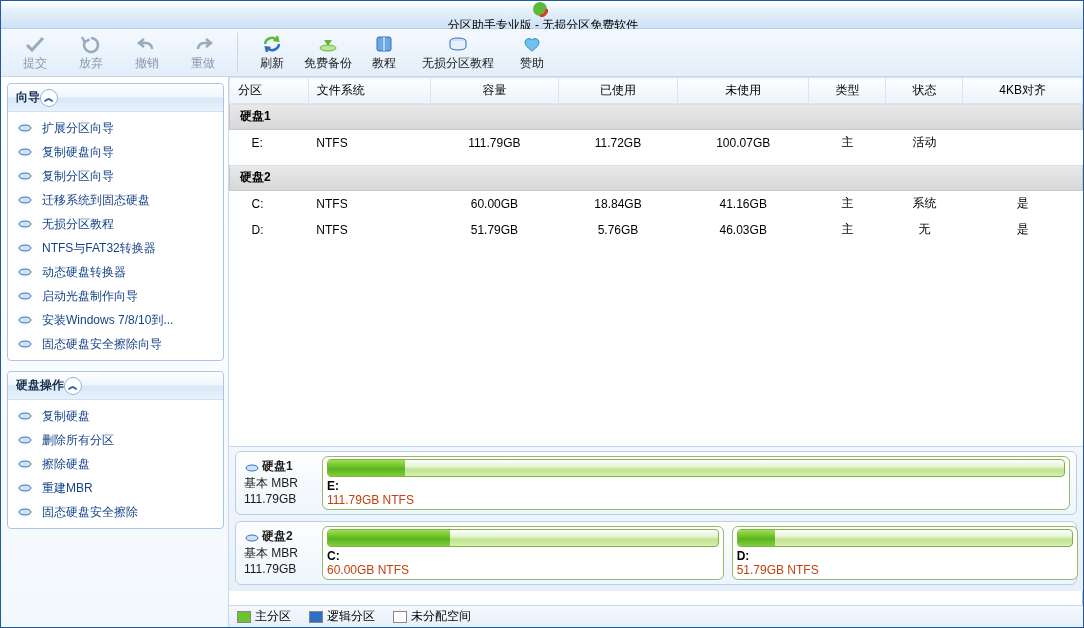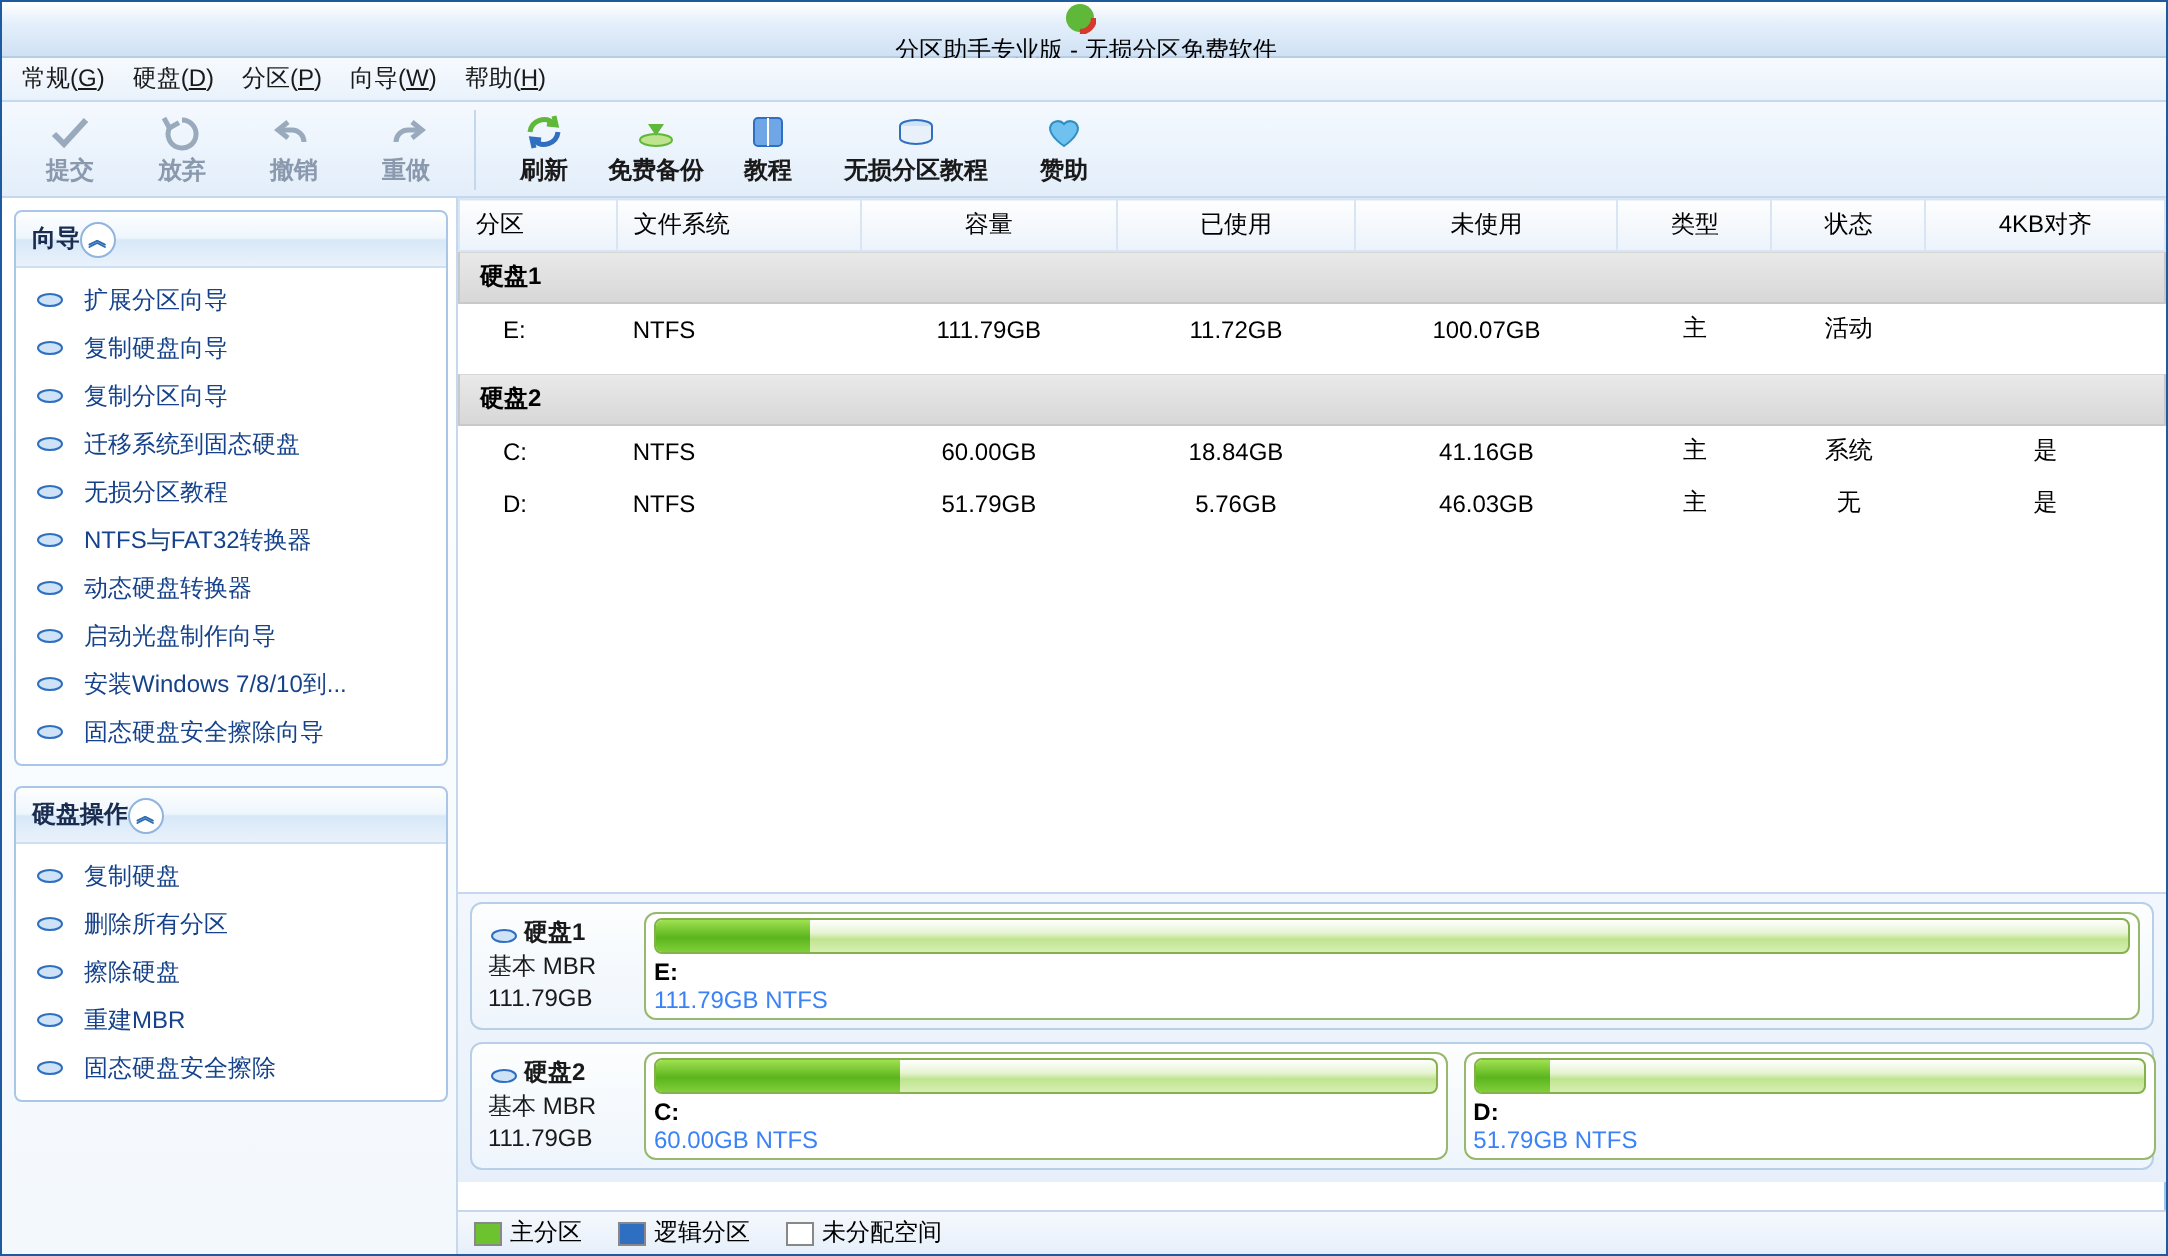--- a/index.html
+++ b/index.html
@@ -16,21 +16,21 @@
     .winbtn { width: 30px; height: 18px; border: 1px solid #6f9ccc; border-radius: 3px; display: flex; align-items: center; justify-content: center; background: linear-gradient(#fdfefe,#d6e7f7); }
     .winbtn.close { width: 48px; background: linear-gradient(#f19d8f,#d94b36); border-color: #9d2e1e; color:#fff; }
     .winbtn svg { display:block; }
 
     
     .menubar { height: 22px; display: flex; align-items: center; gap: 14px; padding: 0 10px; background: linear-gradient(#f6fafe,#e9f2fb); border-bottom: 1px solid #c6d8ee; }
     .menuitem { color:#1a1a1a; }
     .menuitem u { text-decoration: underline; }
 
     
-    .toolbar { height: 48px; display: flex; align-items: center; padding: 2px 6px; background: linear-gradient(#f4f9fe,#e3eefa); border-bottom: 1px solid #c6d8ee; font-weight: bold; }
+    .toolbar { height: 48px; display: flex; align-items: center; padding: 2px 6px; background: linear-gradient(#f4f9fe,#e3eefa); border-bottom: 1px solid #c6d8ee; }
     .tbtn { display: flex; flex-direction: column; align-items: center; justify-content: center; width: 56px; height: 44px; color:#2a2a2a; }
     .tbtn .ic { width:24px; height:22px; display:flex; align-items:center; justify-content:center; }
     .tbtn .lbl { font-size: 12px; margin-top: 0px; }
     .tsep { width:1px; height:40px; background:#c4d7eb; margin: 0 6px; }
 
     
     .split { flex:1; display:flex; min-height:0; }
 
     .sidebar { width:228px; background:linear-gradient(#ffffff,#f3f8fd); border-right:1px solid #c6d8ee; padding:6px 4px 4px 6px; overflow:auto; }
     .panel { border:1px solid #aac6e6; border-radius:4px; margin-bottom:10px; background:#fff; }
@@ -60,21 +60,21 @@
     .diskbox { border:1px solid #b8cfe8; border-radius:6px; background:linear-gradient(#fdfefe,#eef5fc); margin-bottom:6px; padding:4px 6px; display:flex; gap:8px; align-items:stretch; }
     .diskinfo { width:72px; padding:2px 2px 0 2px; color:#1a1a1a; }
     .diskinfo .dname { font-weight:bold; display:flex; align-items:center; gap:4px; }
     .dsl { width:14px; height:14px; }
     .barrow { flex:1; display:flex; gap:8px; }
     .partbox { border:1px solid #98b86e; border-radius:6px; padding:2px 4px 2px 4px; background:#fff; display:flex; flex-direction:column; position:relative; }
     .usagebar { height:18px; border:1px solid #84b24a; border-radius:4px; overflow:hidden; position:relative;
       background:linear-gradient(#ffffff,#e6f4d2 40%,#bfe48f 60%,#d8efb5); margin-bottom:2px; }
     .usagebar .used { position:absolute; inset:0 auto 0 0; background:linear-gradient(#9fe14f,#5bb51e 55%,#7fcf3a); }
     .partlbl { font-weight:bold; color:#000; }
-    .partsub { color:#3b82f6; }
+    .partsub { color:#c2410c; }
 
     
     .legend { height:22px; display:flex; align-items:center; gap:18px; padding:0 8px; background:linear-gradient(#f5f9fd,#e6eff9); border-top:1px solid #c6d8ee;margin-top:14px; }
     .sw { width:14px; height:12px; border:1px solid #888; display:inline-block; vertical-align:middle; margin-right:4px; }
     .sw.primary { background:#6dc22f; }
     .sw.logical { background:#2f6fc2; }
     .sw.unalloc { background:#fff; }
   </style>
 </head>
 <body>
@@ -102,27 +102,20 @@
         </div>
       <div class="winbtn close">
           <svg width="14" height="10">
             <line x1="3" y1="1" x2="11" y2="9" stroke="#fff" stroke-width="2"></line>
             <line x1="11" y1="1" x2="3" y2="9" stroke="#fff" stroke-width="2"></line>
           </svg>
         </div>
     </div>
   </div>
 
-  <div class="menubar" id="menubar">
-      <span class="menuitem">常规(<u>G</u>)</span>
-      <span class="menuitem">硬盘(<u>D</u>)</span>
-      <span class="menuitem">分区(<u>P</u>)</span>
-      <span class="menuitem">向导(<u>W</u>)</span>
-      <span class="menuitem">帮助(<u>H</u>)</span>
-    </div>
 
   <div class="toolbar" id="toolbar">
       <div class="tbtn">
         <span class="ic">
           <svg width="22" height="20">
             <polyline points="3,11 8,16 19,4" fill="none" stroke="#9aaabd" stroke-width="3"></polyline>
           </svg>
         </span>
         <span class="lbl" style="color:#8a99ad">提交</span>
       </div>

